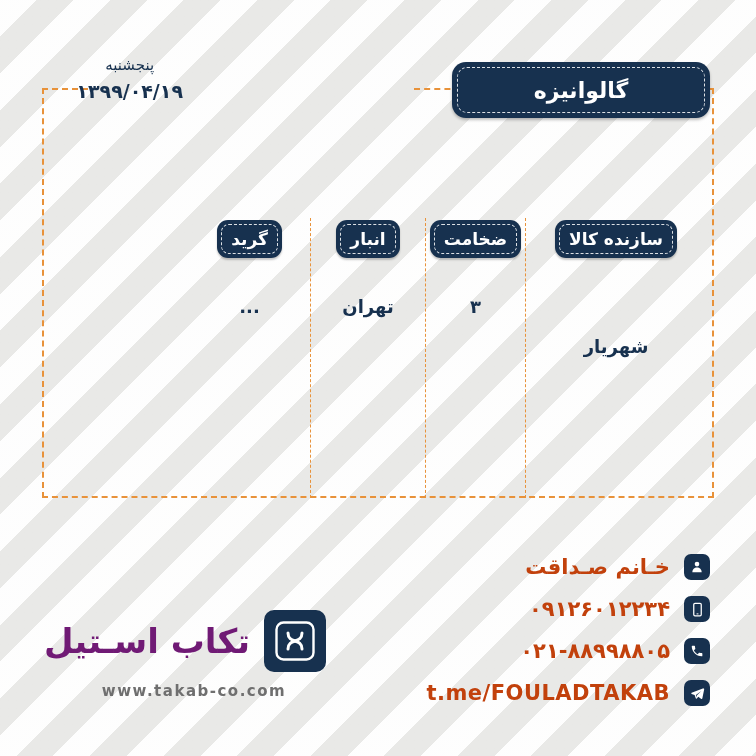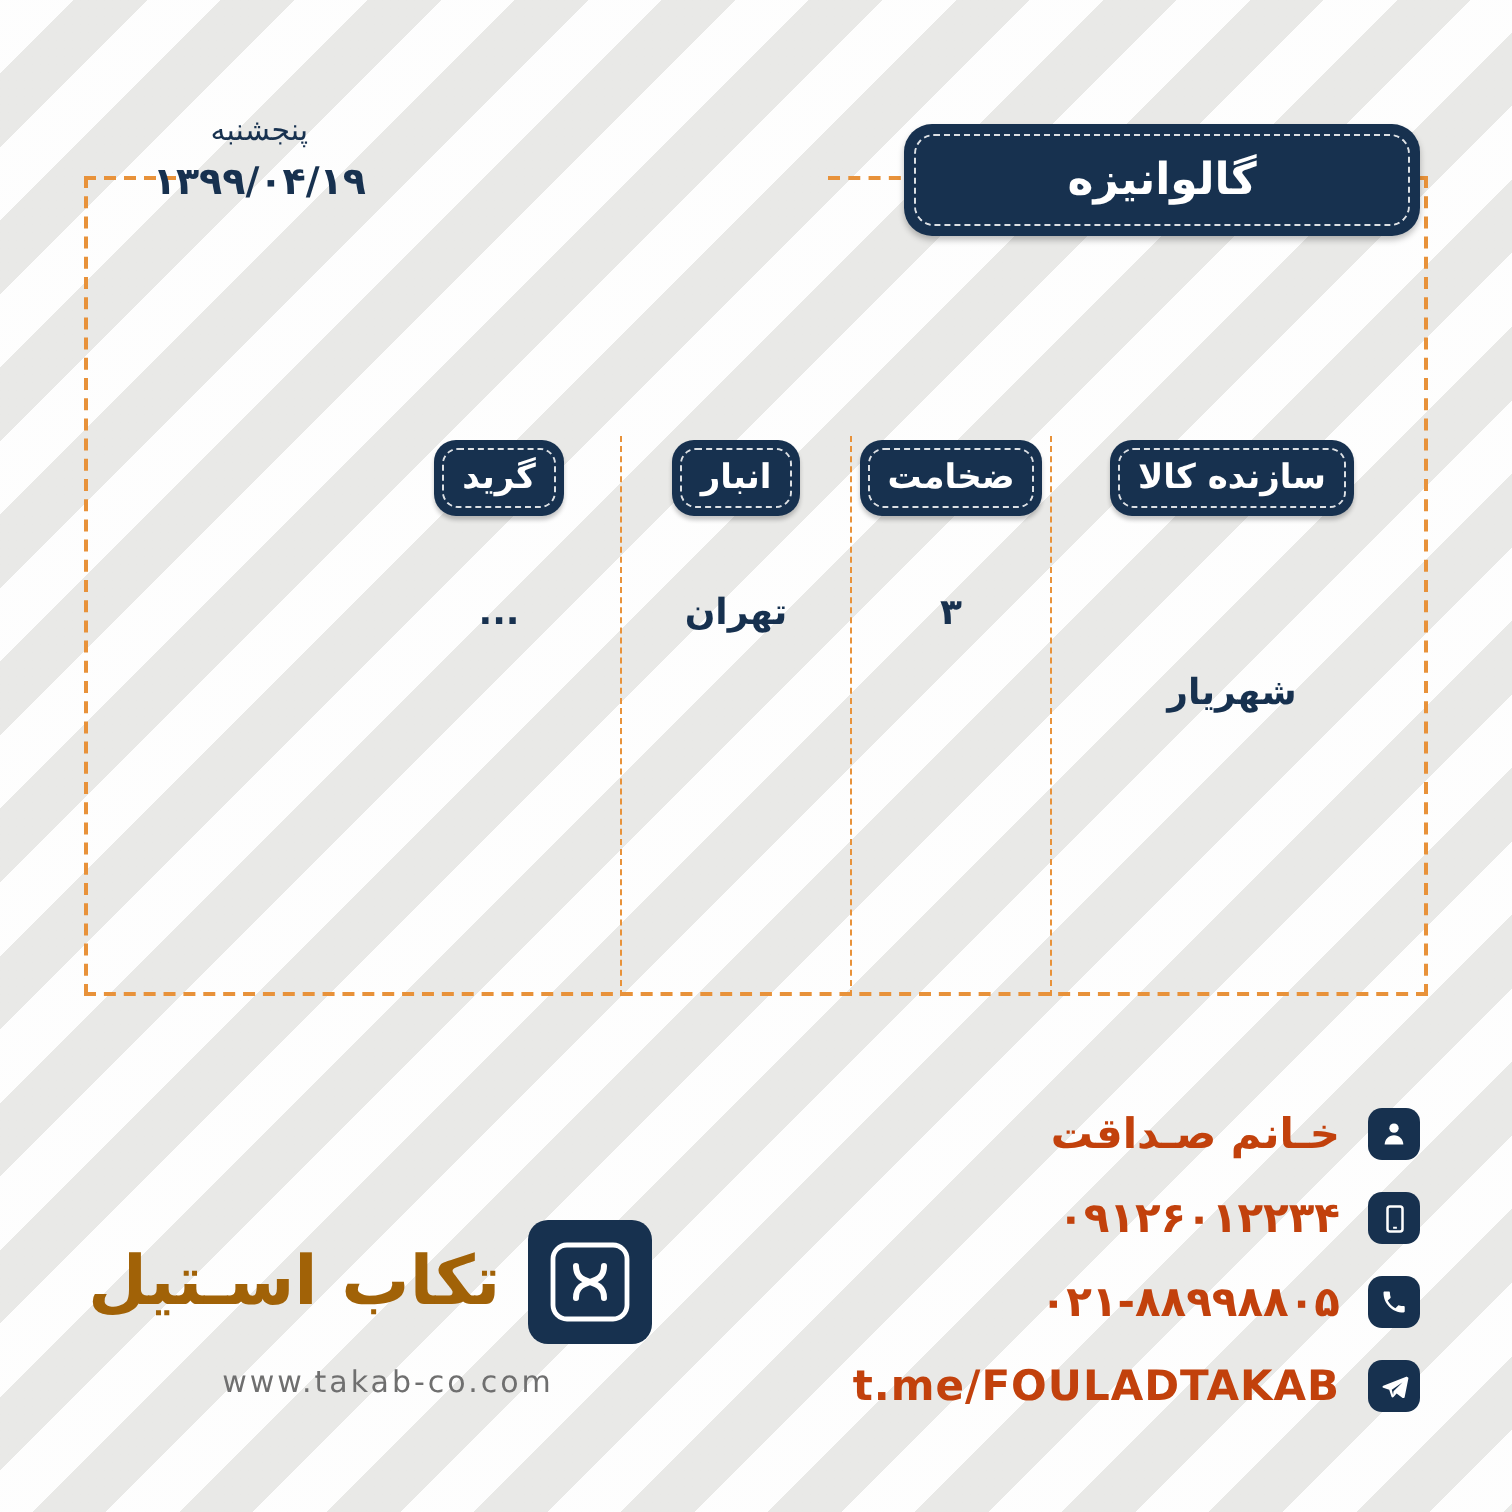--- a/index.html
+++ b/index.html
@@ -176,33 +176,34 @@
     direction:rtl;
   }
   .logo-mark{
     width:62px;height:62px;
     border-radius:10px;
     background:#17314f;
     display:flex;align-items:center;justify-content:center;
     margin-right:0;margin-left:14px;
   }
   .logo-name{
-    color:#a16207;
+    color:#701a75;
     font-size:34px;
     font-weight:bold;
     white-space:nowrap;
   }
   .logo-site{
     margin-top:10px;
     color:#6f6f6f;
     font-size:15px;
     letter-spacing:1.5px;
     direction:ltr;
     width:100%;
     text-align:center;
+    font-weight:bold;
   }
 </style>
 </head>
 <body>
 
 <div class="bg-stripes"></div>
 
 <div class="page">
 
   <div class="frame"></div>

